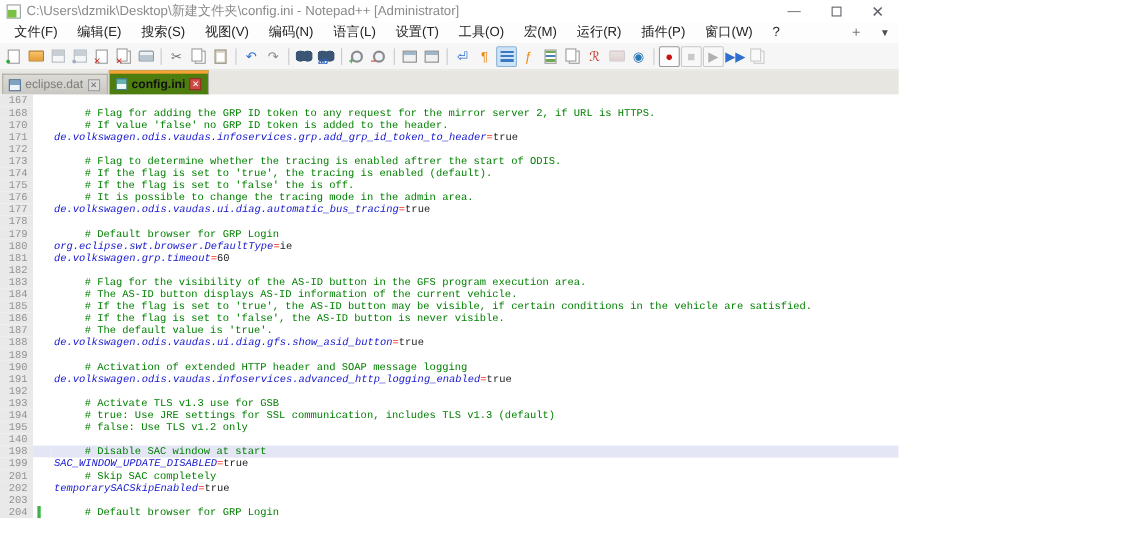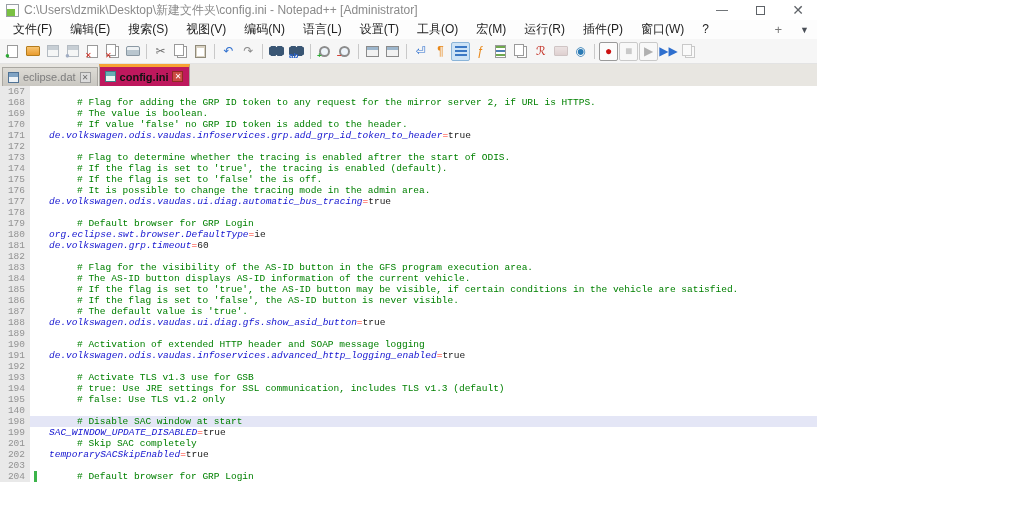--- a/index.html
+++ b/index.html
@@ -53,21 +53,21 @@
   .s-clipboard { width:11px; height:13px; border:1px solid #8f8a7a; background:linear-gradient(#d9d2c2,#d9d2c2); position:relative; }
   .s-clipboard::after { content:""; position:absolute; left:1px; top:2px; right:1px; bottom:1px; background:#fff; }
   .s-docmap { width:11px; height:13px; border:1px solid #999;
               background:repeating-linear-gradient(180deg,#6fa84e 0 2px,#fff 2px 4px, #4e7fb5 4px 6px,#fff 6px 8px); }
 
   
   .tabbar { height:22px; display:flex; align-items:flex-end; background:#e8e6e1; padding-left:2px; flex:0 0 auto; }
   .tab { display:flex; align-items:center; gap:4px; height:19px; padding:0 6px 0 5px; font-size:11px;
          border:1px solid #a9a7a1; border-bottom:none; margin-right:1px;
          background:linear-gradient(180deg,#dddbd5,#c9c7c1); color:#7d7d7d; }
-  .tab.active { height:22px; background:#be185d; color:#111; border-top:3px solid #f7a234; font-weight:bold; }
+  .tab.active { height:22px; background:#4d7c0f; color:#111; border-top:3px solid #f7a234; font-weight:bold; }
   .tab-floppy { width:11px; height:11px; border:1px solid #4f7295; flex:0 0 auto;
                 background:linear-gradient(180deg,#7fa3c4 0 45%,#eef3f7 45%); }
   .tab.active .tab-floppy { background:linear-gradient(180deg,#69b0b4 0 45%,#eef7f3 45%); border-color:#3f7f85; }
   .tab-close { width:11px; height:11px; display:flex; align-items:center; justify-content:center;
                font-size:8px; font-weight:bold; border:1px solid #9a9a9a; background:#dcdcdc; color:#6e6e6e; }
   .tab.active .tab-close { background:#cc4c44; border-color:#8f2a24; color:#fff; }
 
   
   .editor { flex:1 1 auto; overflow:hidden; background:#fff;
             font-family:"Liberation Mono","DejaVu Sans Mono",monospace; font-size:9.5px; }
@@ -229,21 +229,20 @@
       <div class="tab active">
         <span class="tab-floppy"></span>
         <span>config.ini</span>
         <span class="tab-close">✕</span>
       </div>
     </div>
 
   <div class="editor" id="editor">
       <div class="row"><span class="ln">167</span><span class="mark"></span><span class="code"></span></div>
       <div class="row"><span class="ln">168</span><span class="mark"></span><span class="code"><span class="c-comment"># Flag for adding the GRP ID token to any request for the mirror server 2, if URL is HTTPS.</span></span></div>
-      <div class="row"><span class="ln">169</span><span class="mark"></span><span class="code"><span class="c-comment"># The value is boolean.</span></span></div>
       <div class="row"><span class="ln">170</span><span class="mark"></span><span class="code"><span class="c-comment"># If value 'false' no GRP ID token is added to the header.</span></span></div>
       <div class="row"><span class="ln">171</span><span class="mark"></span><span class="code"><span class="c-key">de.volkswagen.odis.vaudas.infoservices.grp.add_grp_id_token_to_header</span><span class="c-eq">=</span><span class="c-val">true</span></span></div>
       <div class="row"><span class="ln">172</span><span class="mark"></span><span class="code"></span></div>
       <div class="row"><span class="ln">173</span><span class="mark"></span><span class="code"><span class="c-comment"># Flag to determine whether the tracing is enabled aftrer the start of ODIS.</span></span></div>
       <div class="row"><span class="ln">174</span><span class="mark"></span><span class="code"><span class="c-comment"># If the flag is set to 'true', the tracing is enabled (default).</span></span></div>
       <div class="row"><span class="ln">175</span><span class="mark"></span><span class="code"><span class="c-comment"># If the flag is set to 'false' the is off.</span></span></div>
       <div class="row"><span class="ln">176</span><span class="mark"></span><span class="code"><span class="c-comment"># It is possible to change the tracing mode in the admin area.</span></span></div>
       <div class="row"><span class="ln">177</span><span class="mark"></span><span class="code"><span class="c-key">de.volkswagen.odis.vaudas.ui.diag.automatic_bus_tracing</span><span class="c-eq">=</span><span class="c-val">true</span></span></div>
       <div class="row"><span class="ln">178</span><span class="mark"></span><span class="code"></span></div>
       <div class="row"><span class="ln">179</span><span class="mark"></span><span class="code"><span class="c-comment"># Default browser for GRP Login</span></span></div>

